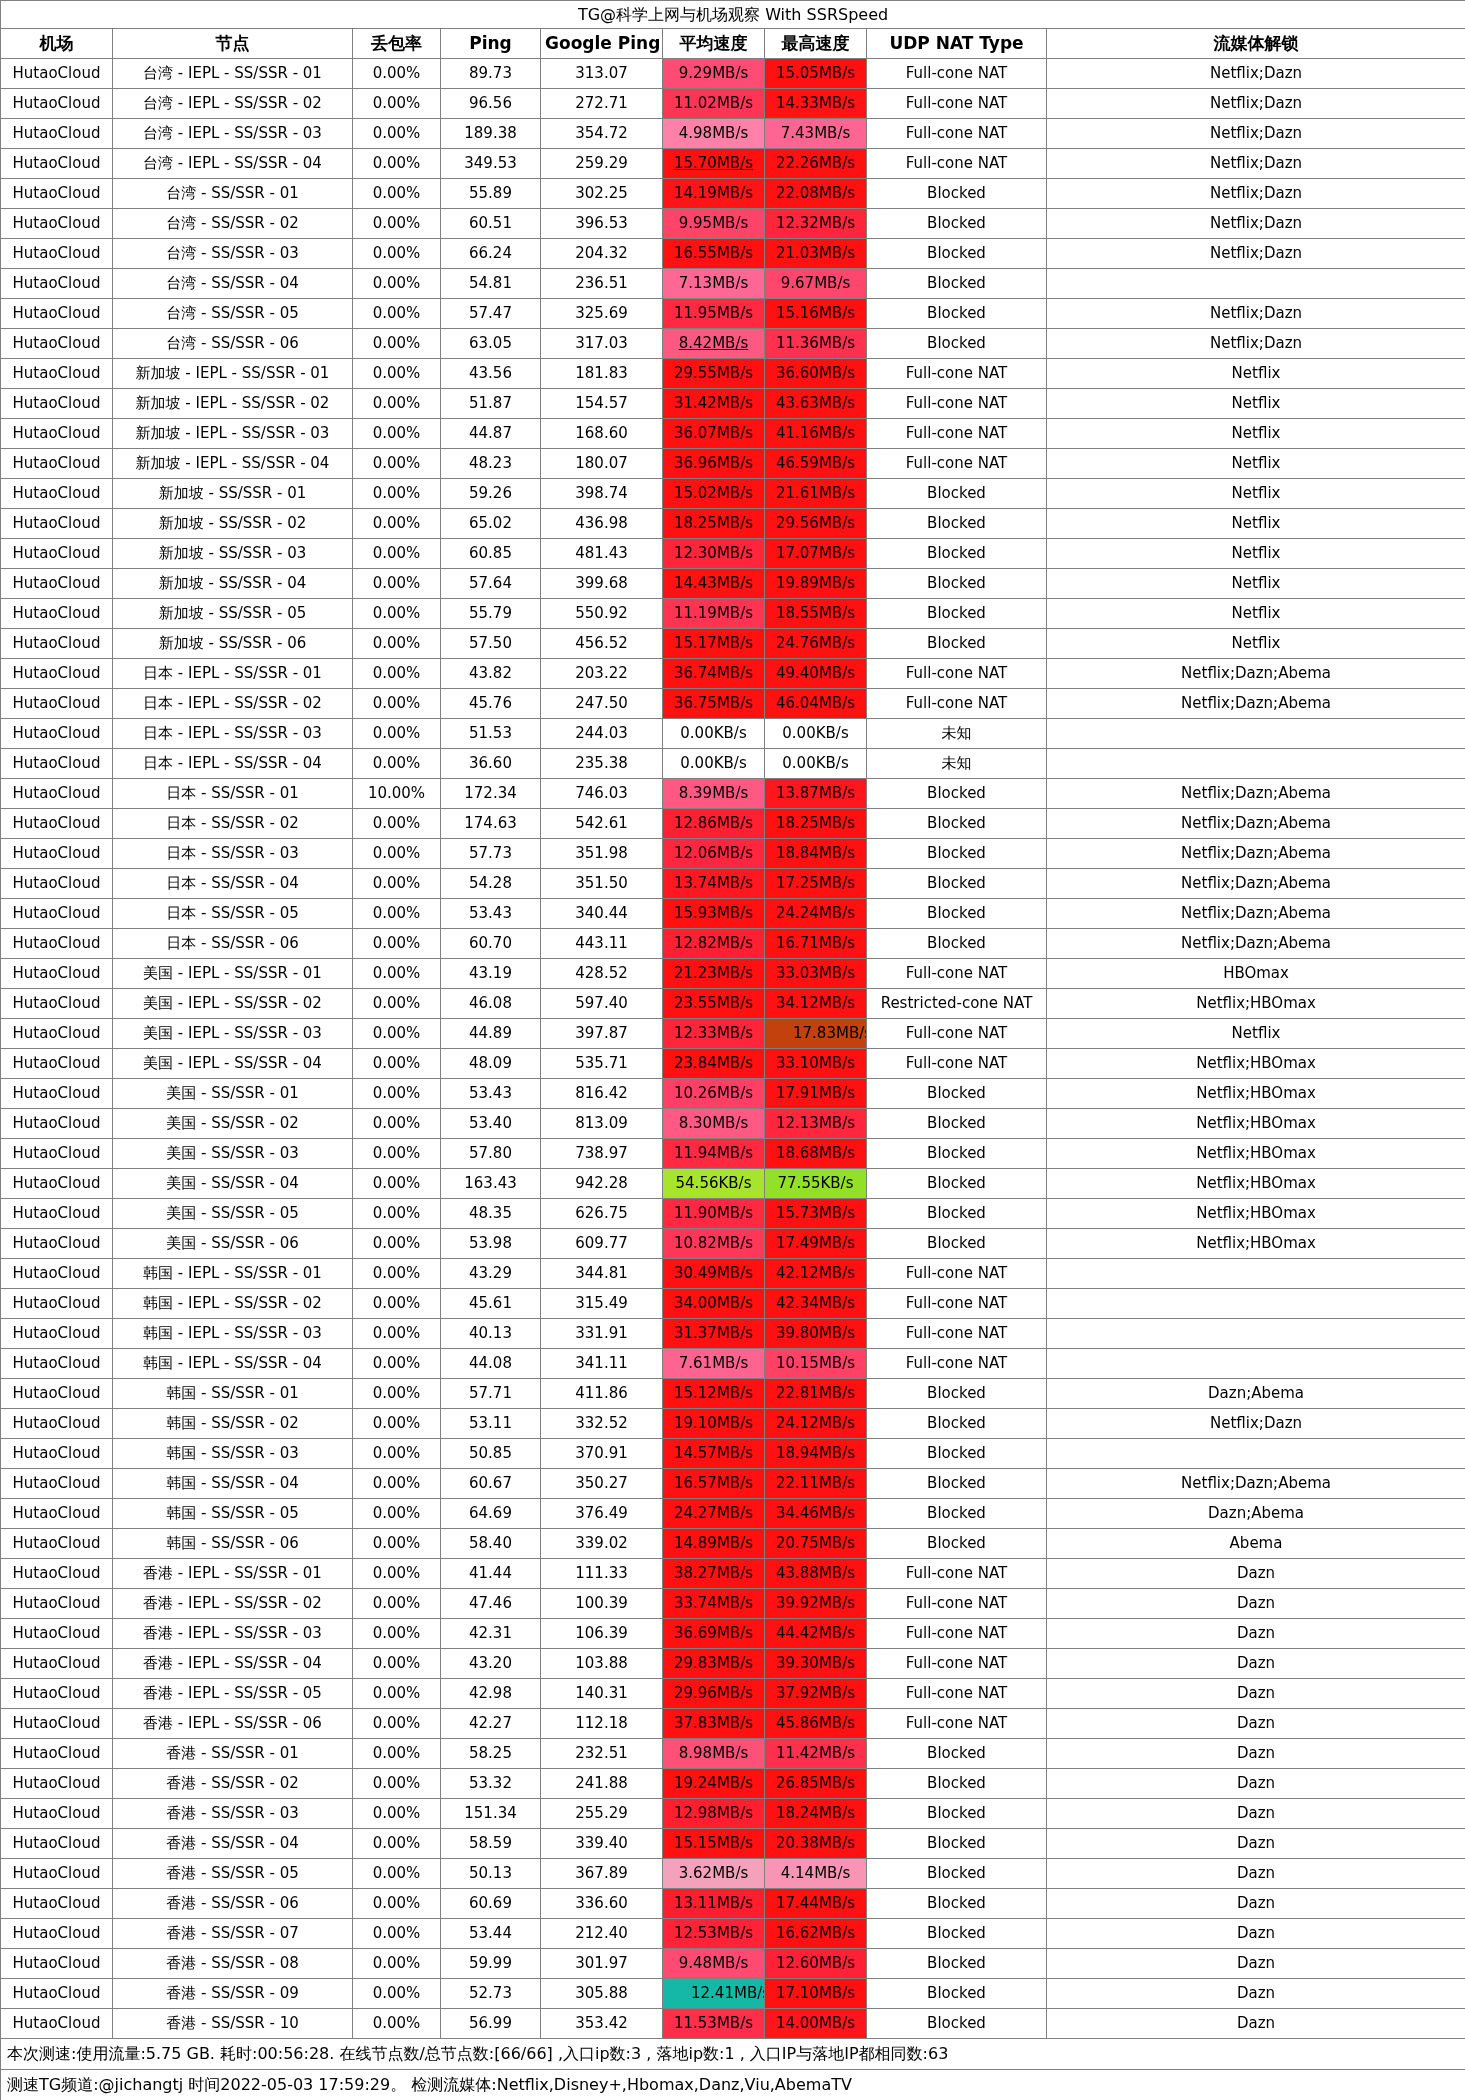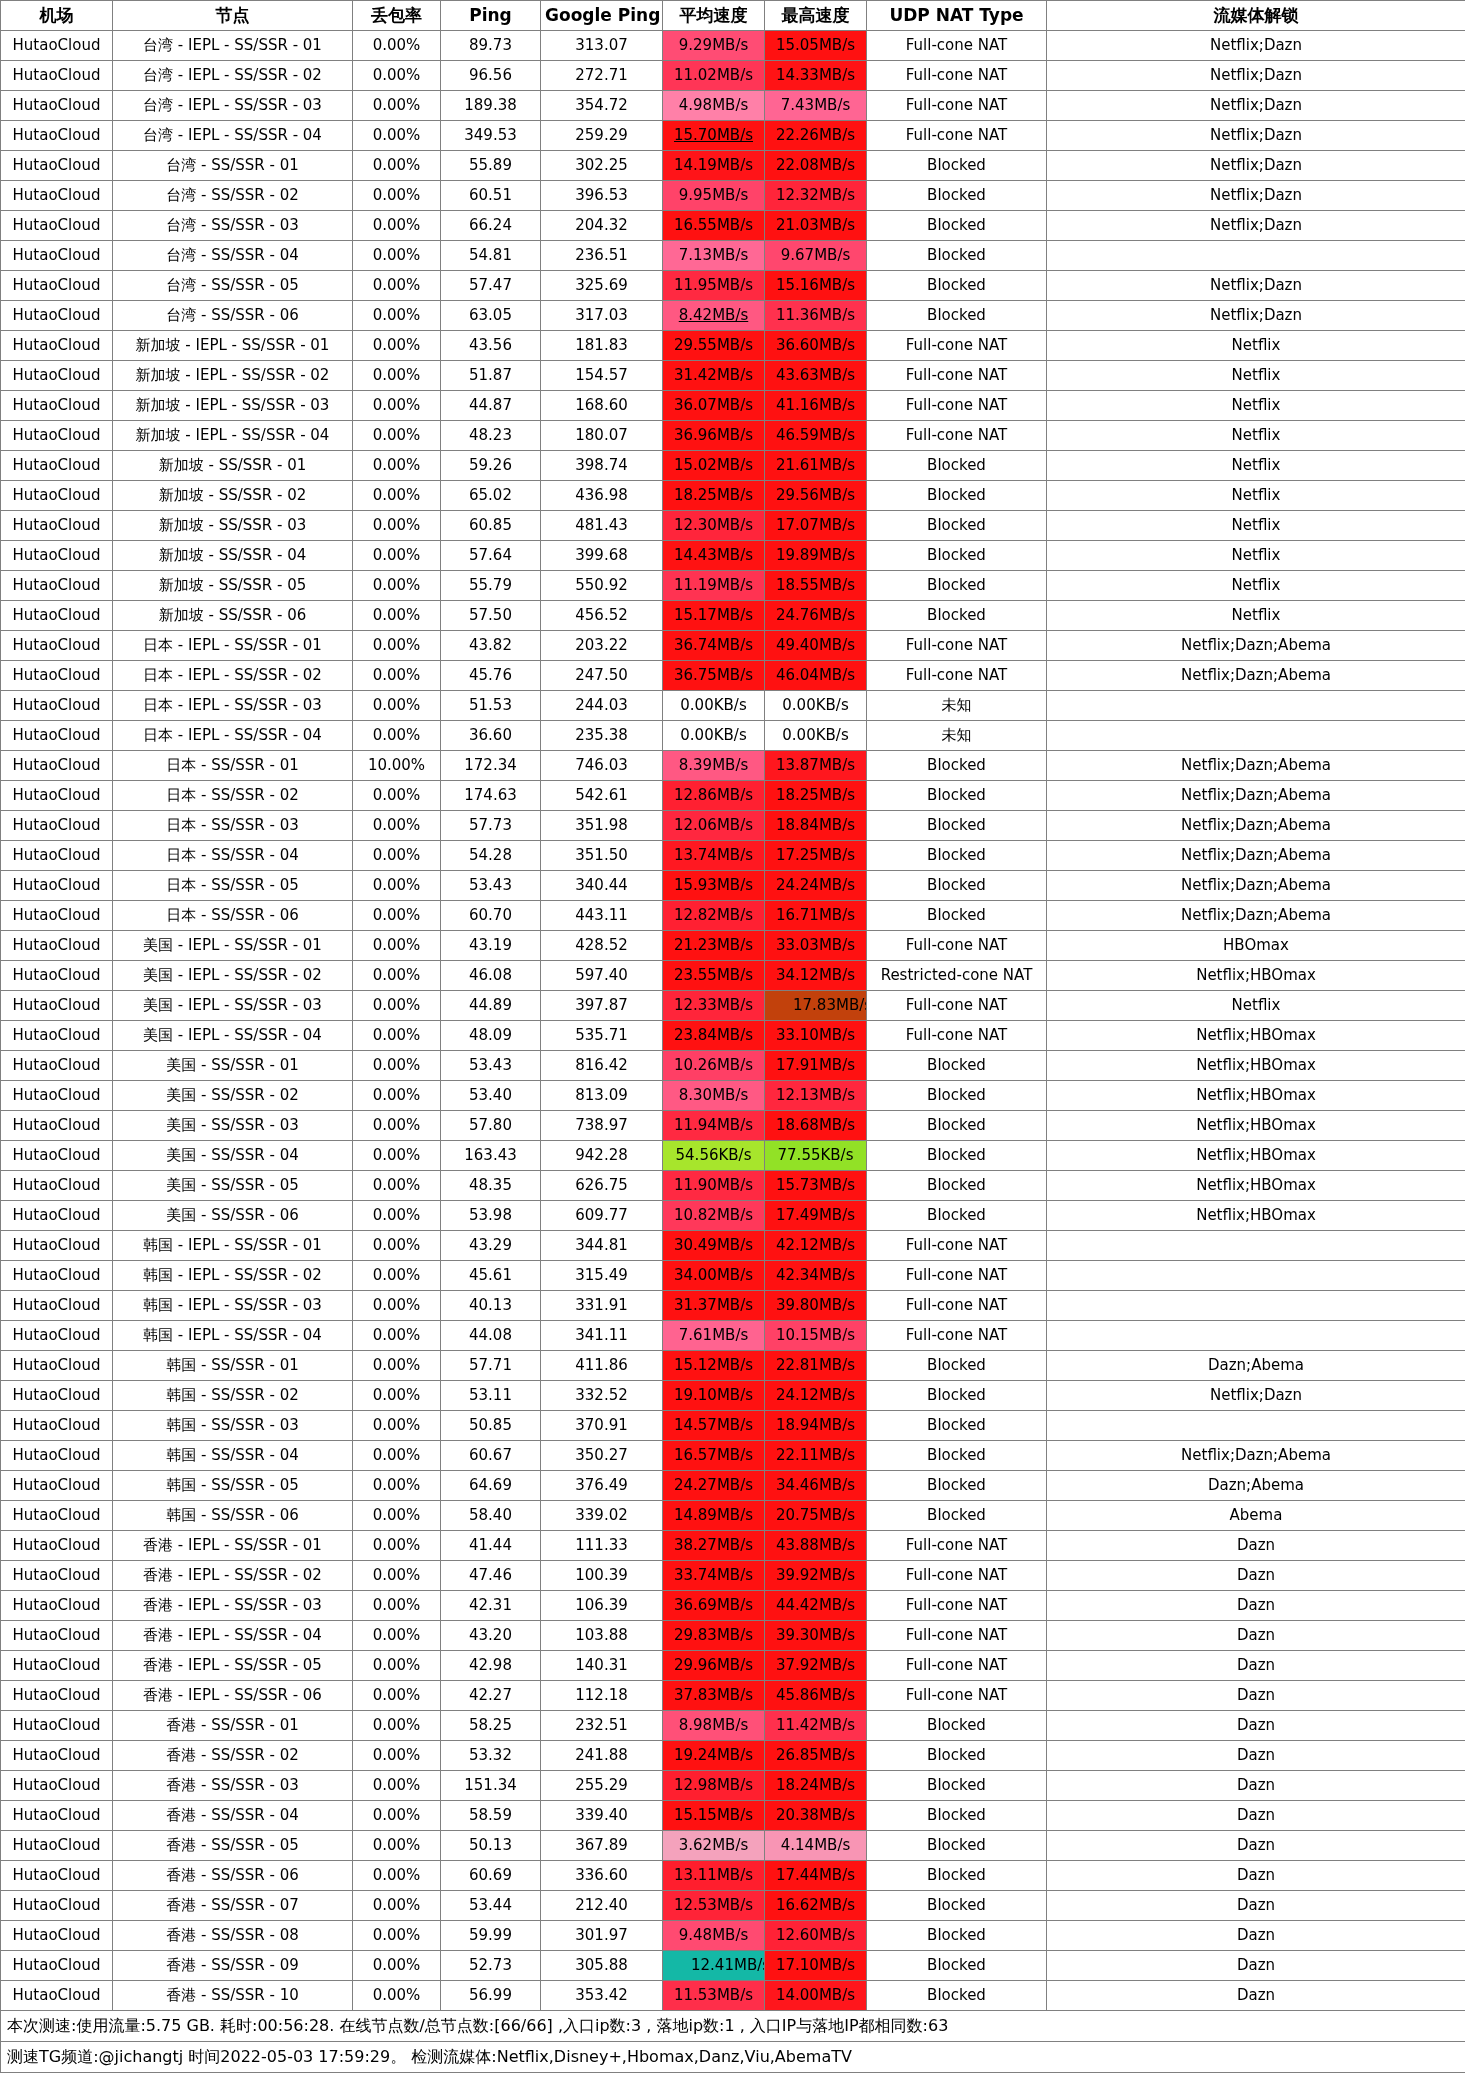--- a/index.html
+++ b/index.html
@@ -34,20 +34,23 @@
         <col style="width:240px">
         <col style="width:88px">
       <col style="width:100px">
         <col style="width:122px">
         <col style="width:102px">
       <col style="width:102px">
         <col style="width:180px">
         <col style="width:419px">
     </colgroup>
     <tbody>
+      <tr class="title-row">
+        <td colspan="9">TG@科学上网与机场观察 With SSRSpeed</td>
+      </tr>
       <tr class="header-row">
         <td>机场</td>
         <td>节点</td>
         <td>丢包率</td>
         <td>Ping</td>
         <td>Google Ping</td>
         <td>平均速度</td>
         <td>最高速度</td>
         <td>UDP NAT Type</td>
         <td>流媒体解锁</td>

